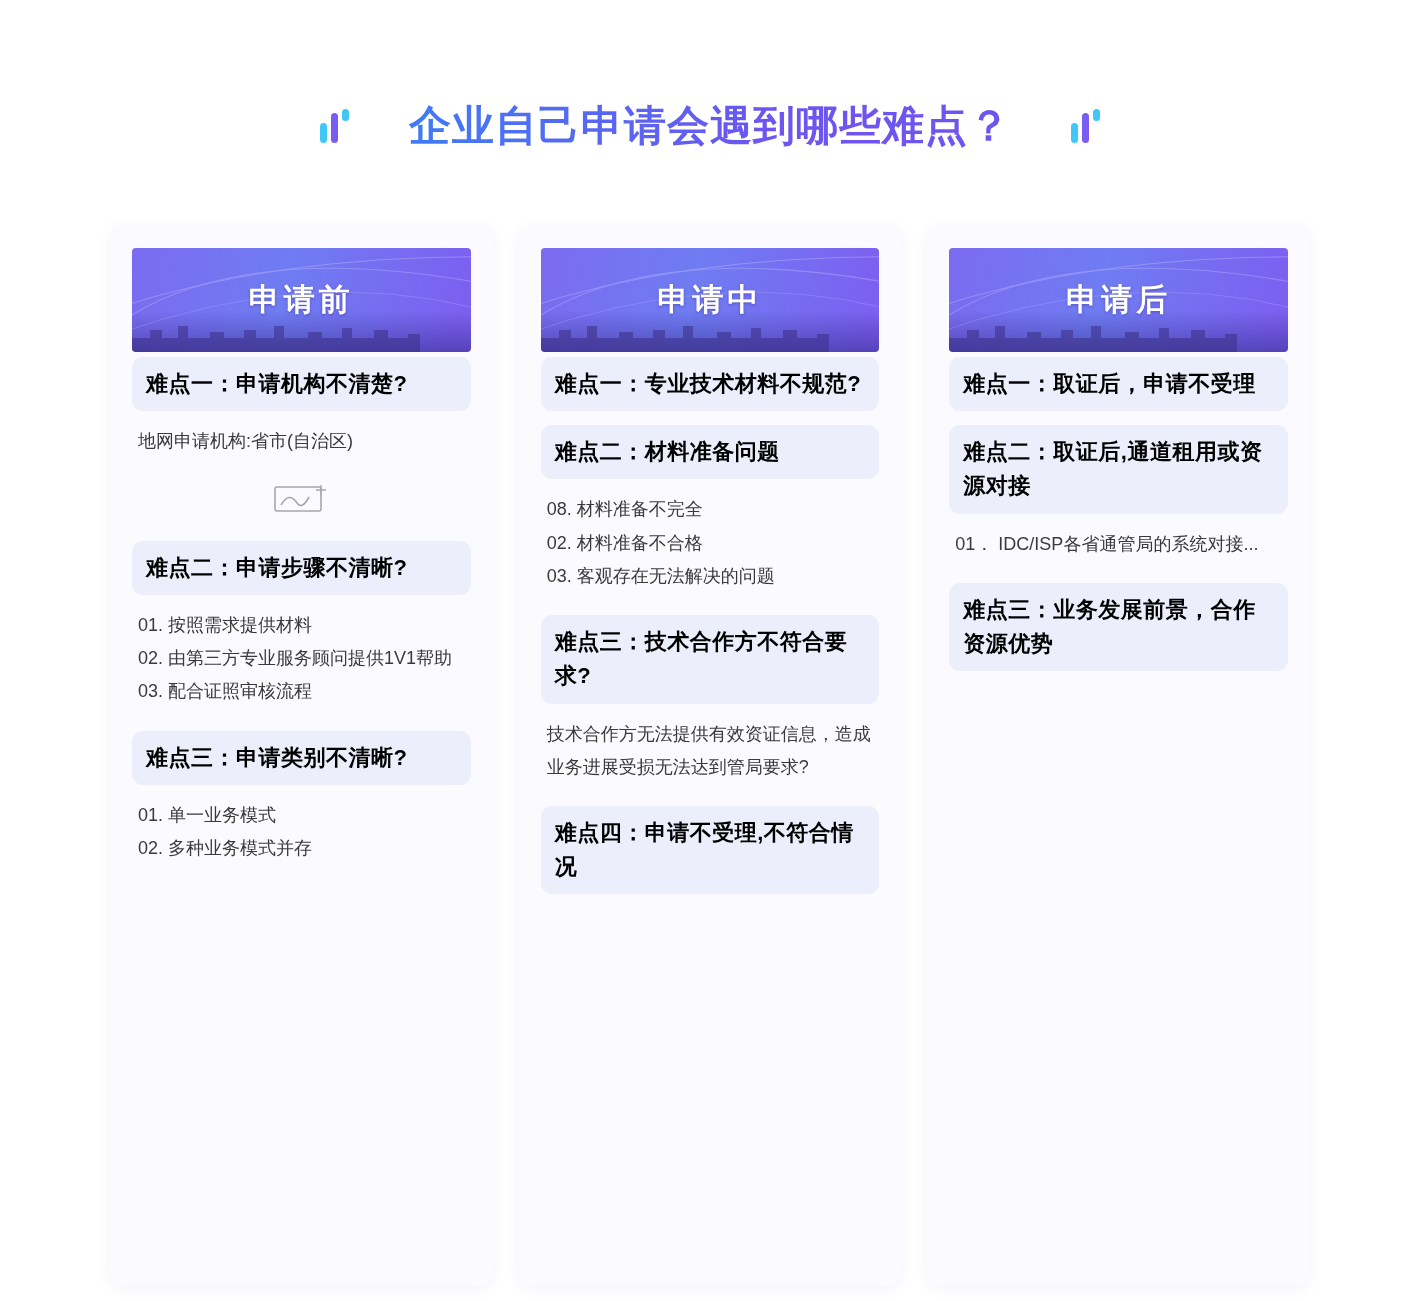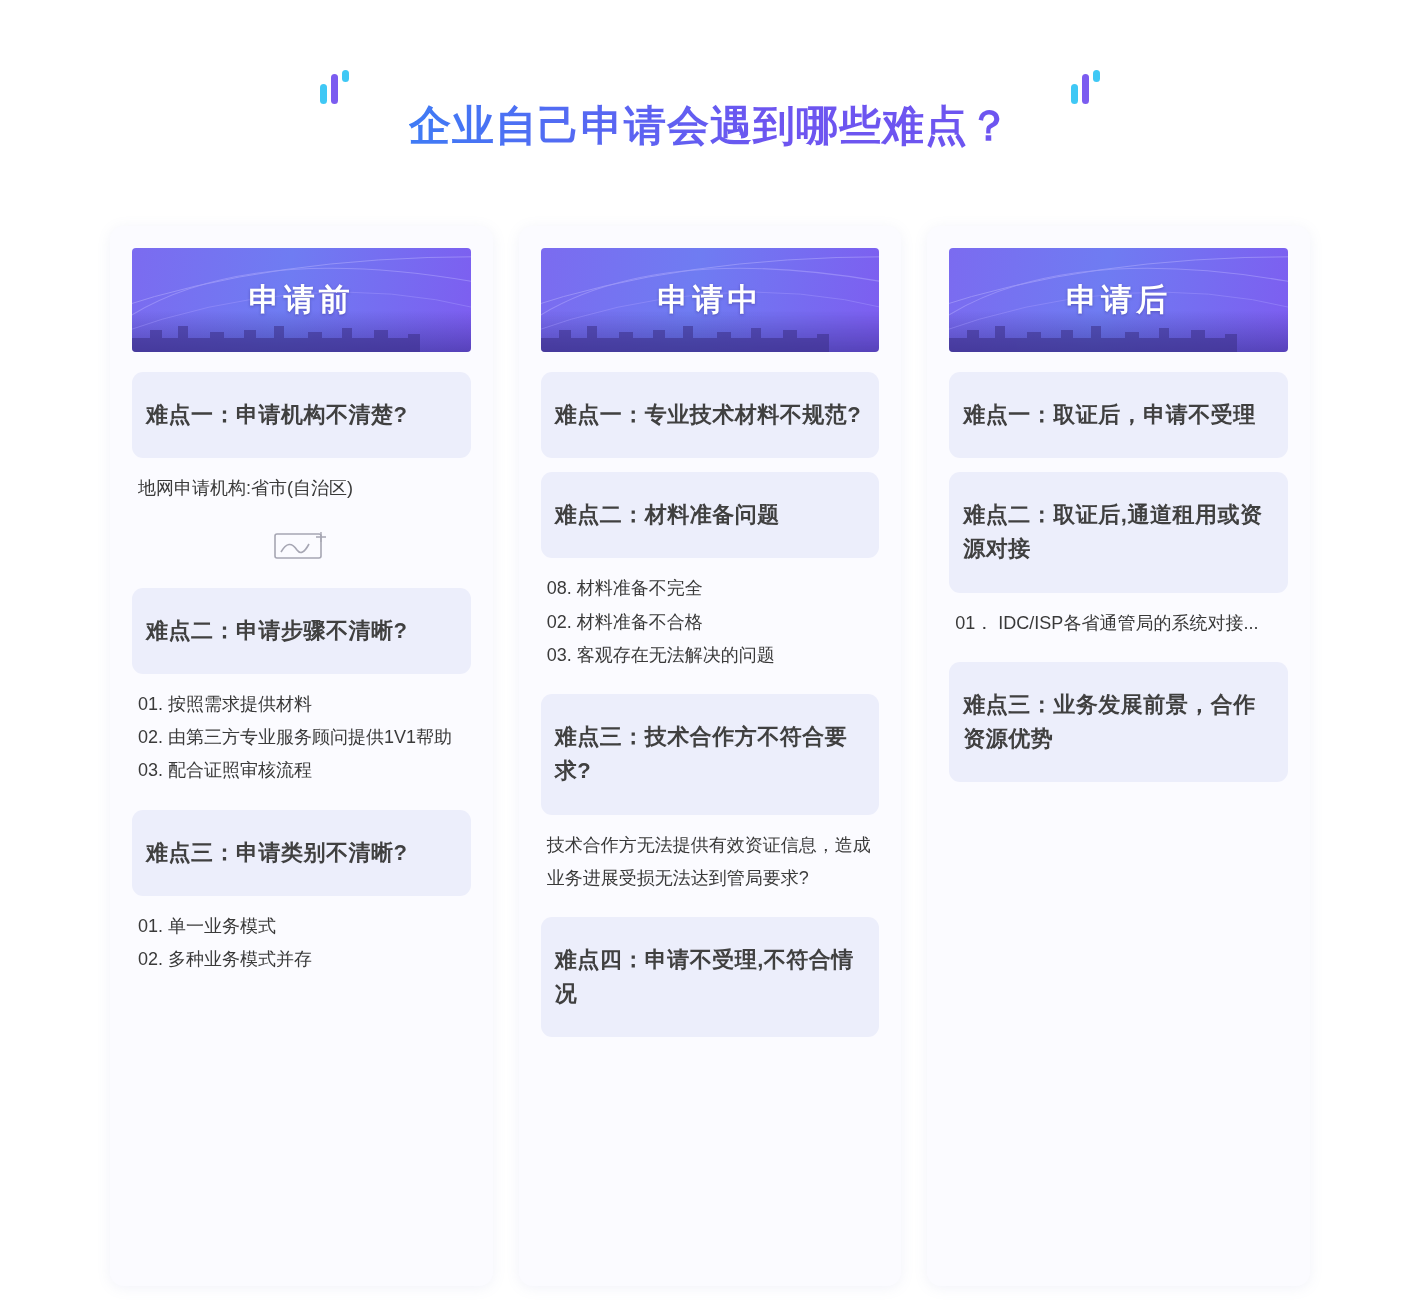--- a/index.html
+++ b/index.html
@@ -17,21 +17,21 @@
   .page {
     width: 1420px;
     min-height: 1301px;
     position: relative;
     box-sizing: border-box;
   }
 
   
   .header {
     display: flex;
-    align-items: flex-start;
+    align-items: center;
     justify-content: center;
     gap: 60px;
     padding-top: 70px;
     padding-bottom: 44px;
   }
   .title-text {
     font-size: 42px;
     font-weight: bold;
     letter-spacing: 1px;
     background: linear-gradient(90deg, #3f7bf5 0%, #6d55f0 60%, #6d55f0 100%);
@@ -77,21 +77,21 @@
     height: 104px;
     border-radius: 4px;
     background:
       linear-gradient(180deg, rgba(120,110,240,0.0) 60%, rgba(40,30,120,0.45) 100%),
       linear-gradient(100deg, #7b6bf0 0%, #6f7cf2 45%, #7d5ef0 100%);
     position: relative;
     overflow: hidden;
     display: flex;
     align-items: center;
     justify-content: center;
-    margin-bottom: 20px;
+    margin-bottom: 5px;
   }
   .card-head .skyline {
     position: absolute;
     left: 0; right: 0; bottom: 0;
     height: 40px;
     opacity: .55;
   }
   .card-head .arcs {
     position: absolute;
     left: 0; right: 0; top: 0; bottom: 0;
@@ -102,25 +102,25 @@
     z-index: 2;
     color: #ffffff;
     font-size: 31px;
     font-weight: bold;
     letter-spacing: 4px;
     text-shadow: 0 1px 3px rgba(30,20,90,.35);
   }
 
   .pain-title {
     background: #eceefb;
-    color: #404040;
+    color: #000000;
     font-weight: bold;
     font-size: 22px;
     line-height: 1.55;
-    padding: 26px 14px;
+    padding: 10px 14px;
     border-radius: 11px;
     margin: 0 0 14px 0;
     letter-spacing: .5px;
   }
   .pain-body {
     margin: 0 0 22px 0;
     padding: 0 6px;
     font-size: 18px;
     line-height: 1.85;
     color: #3a3a3a;

